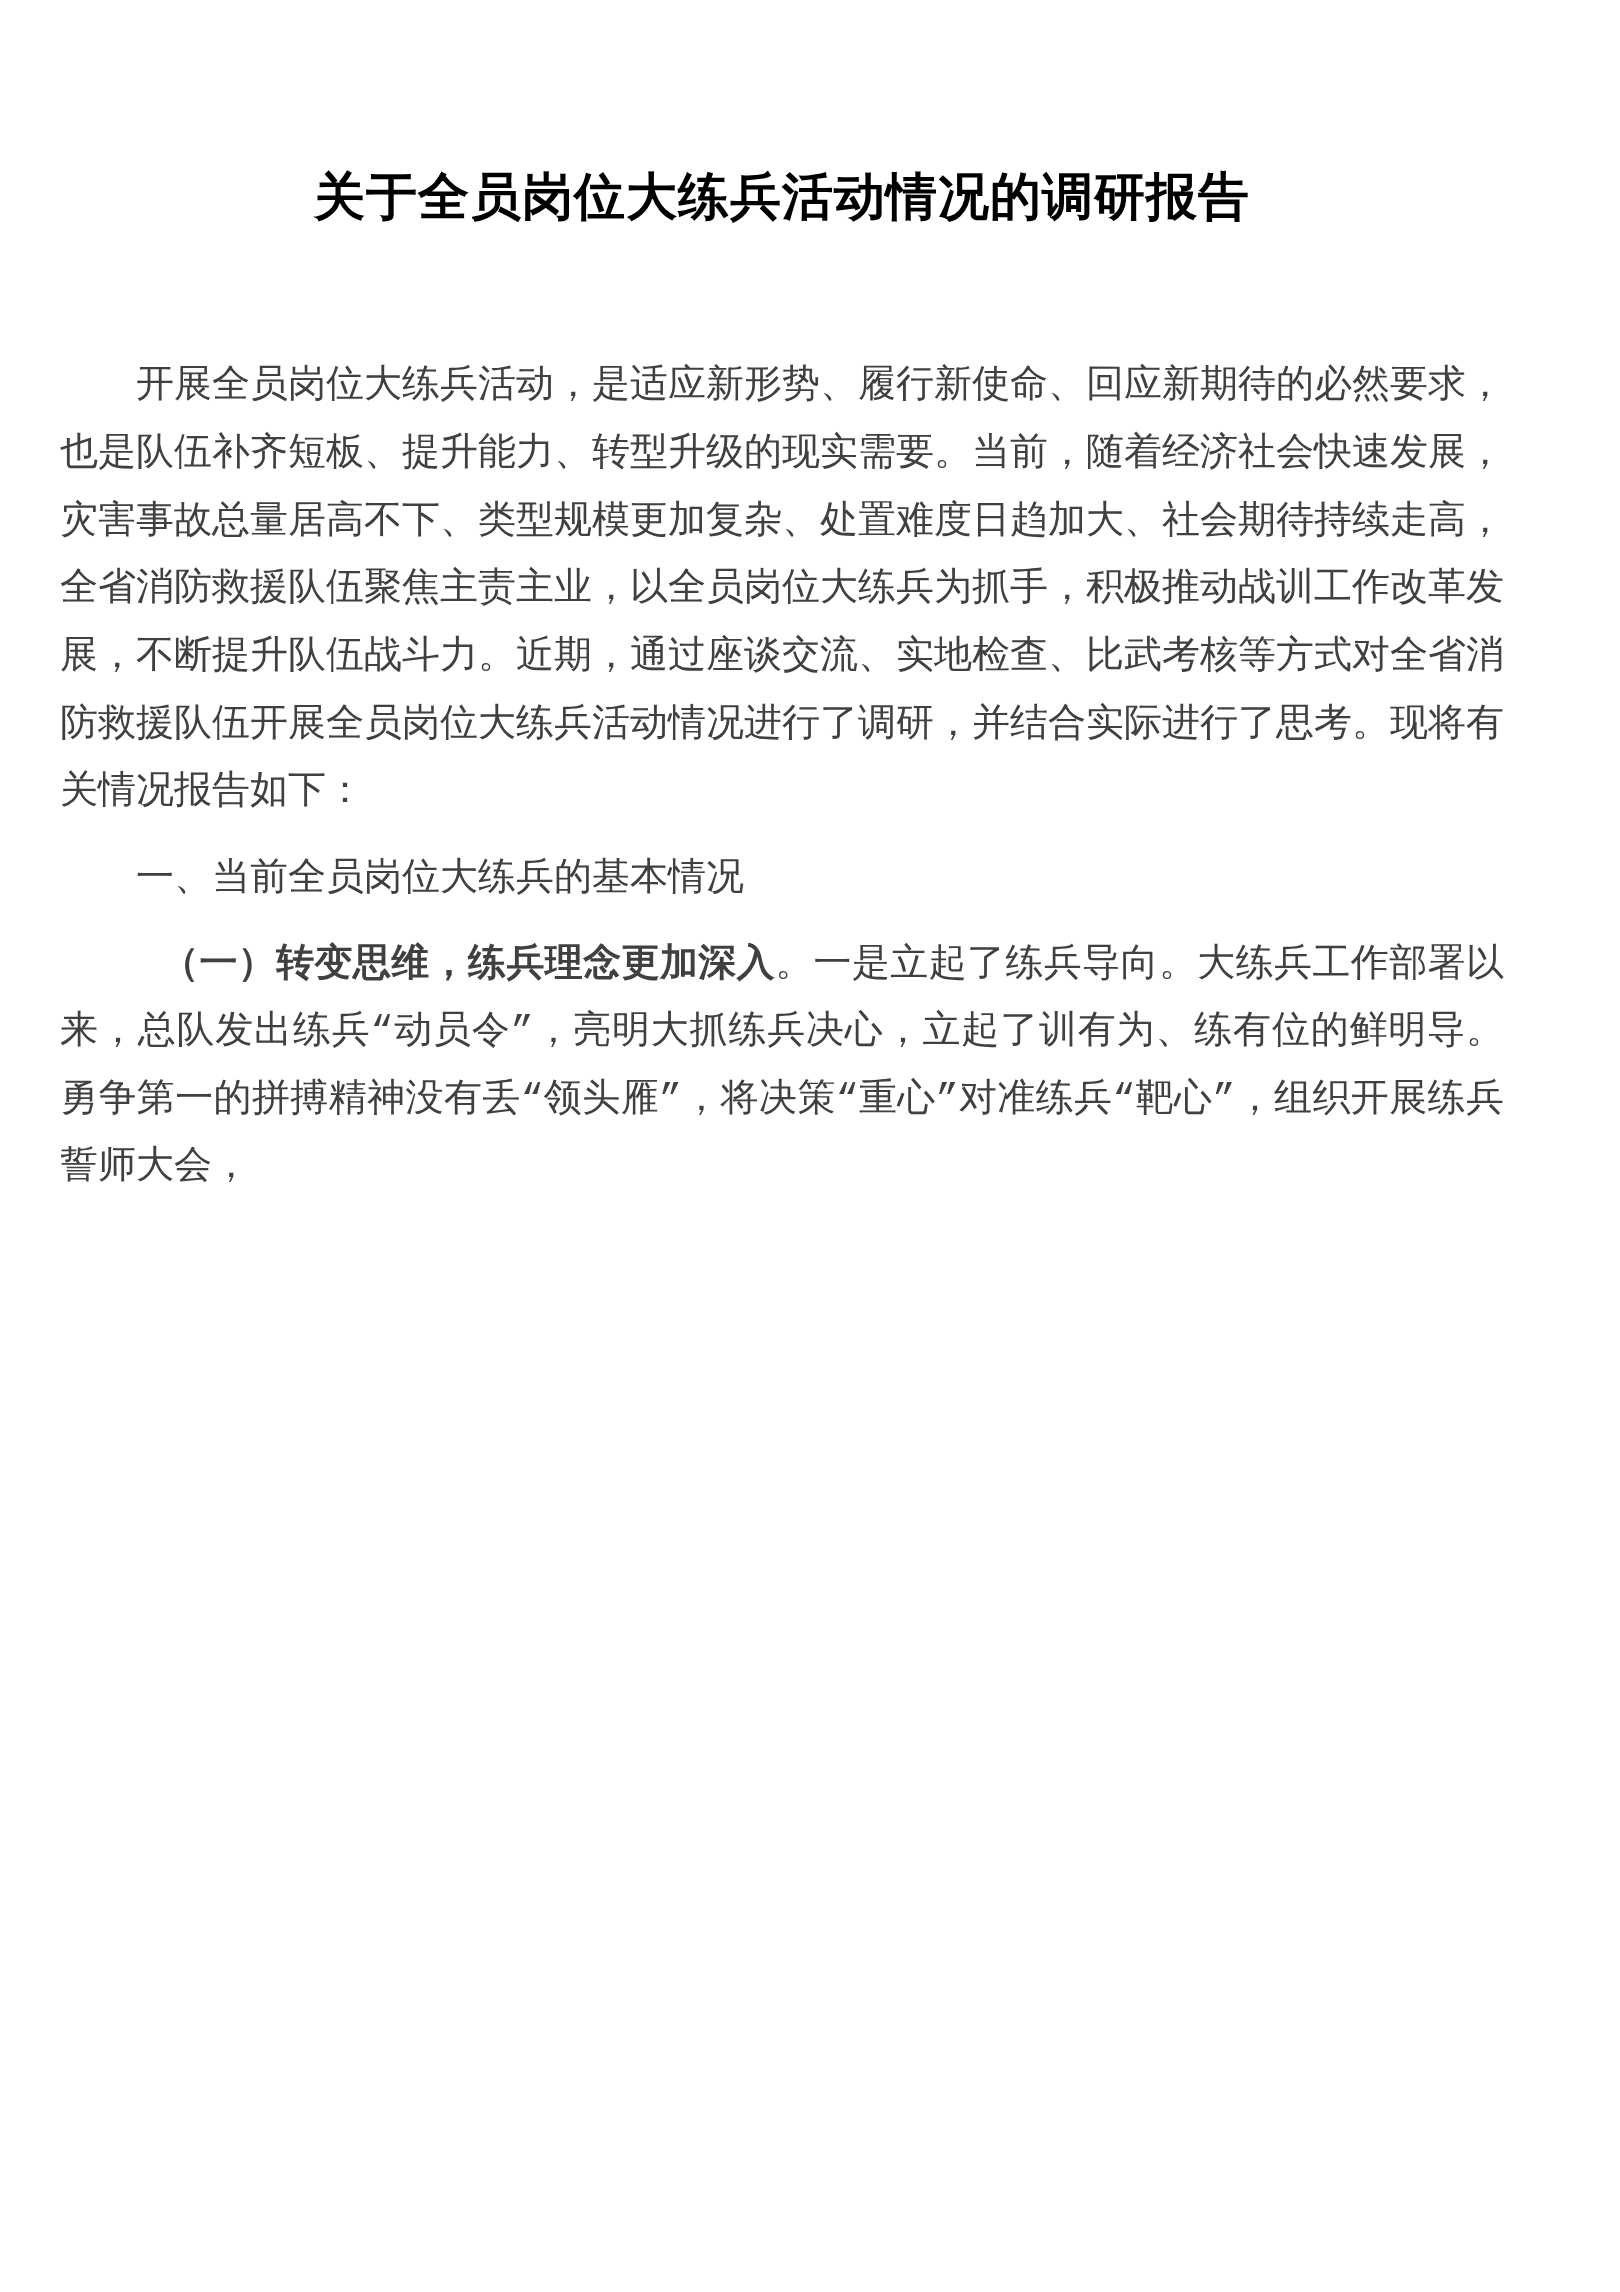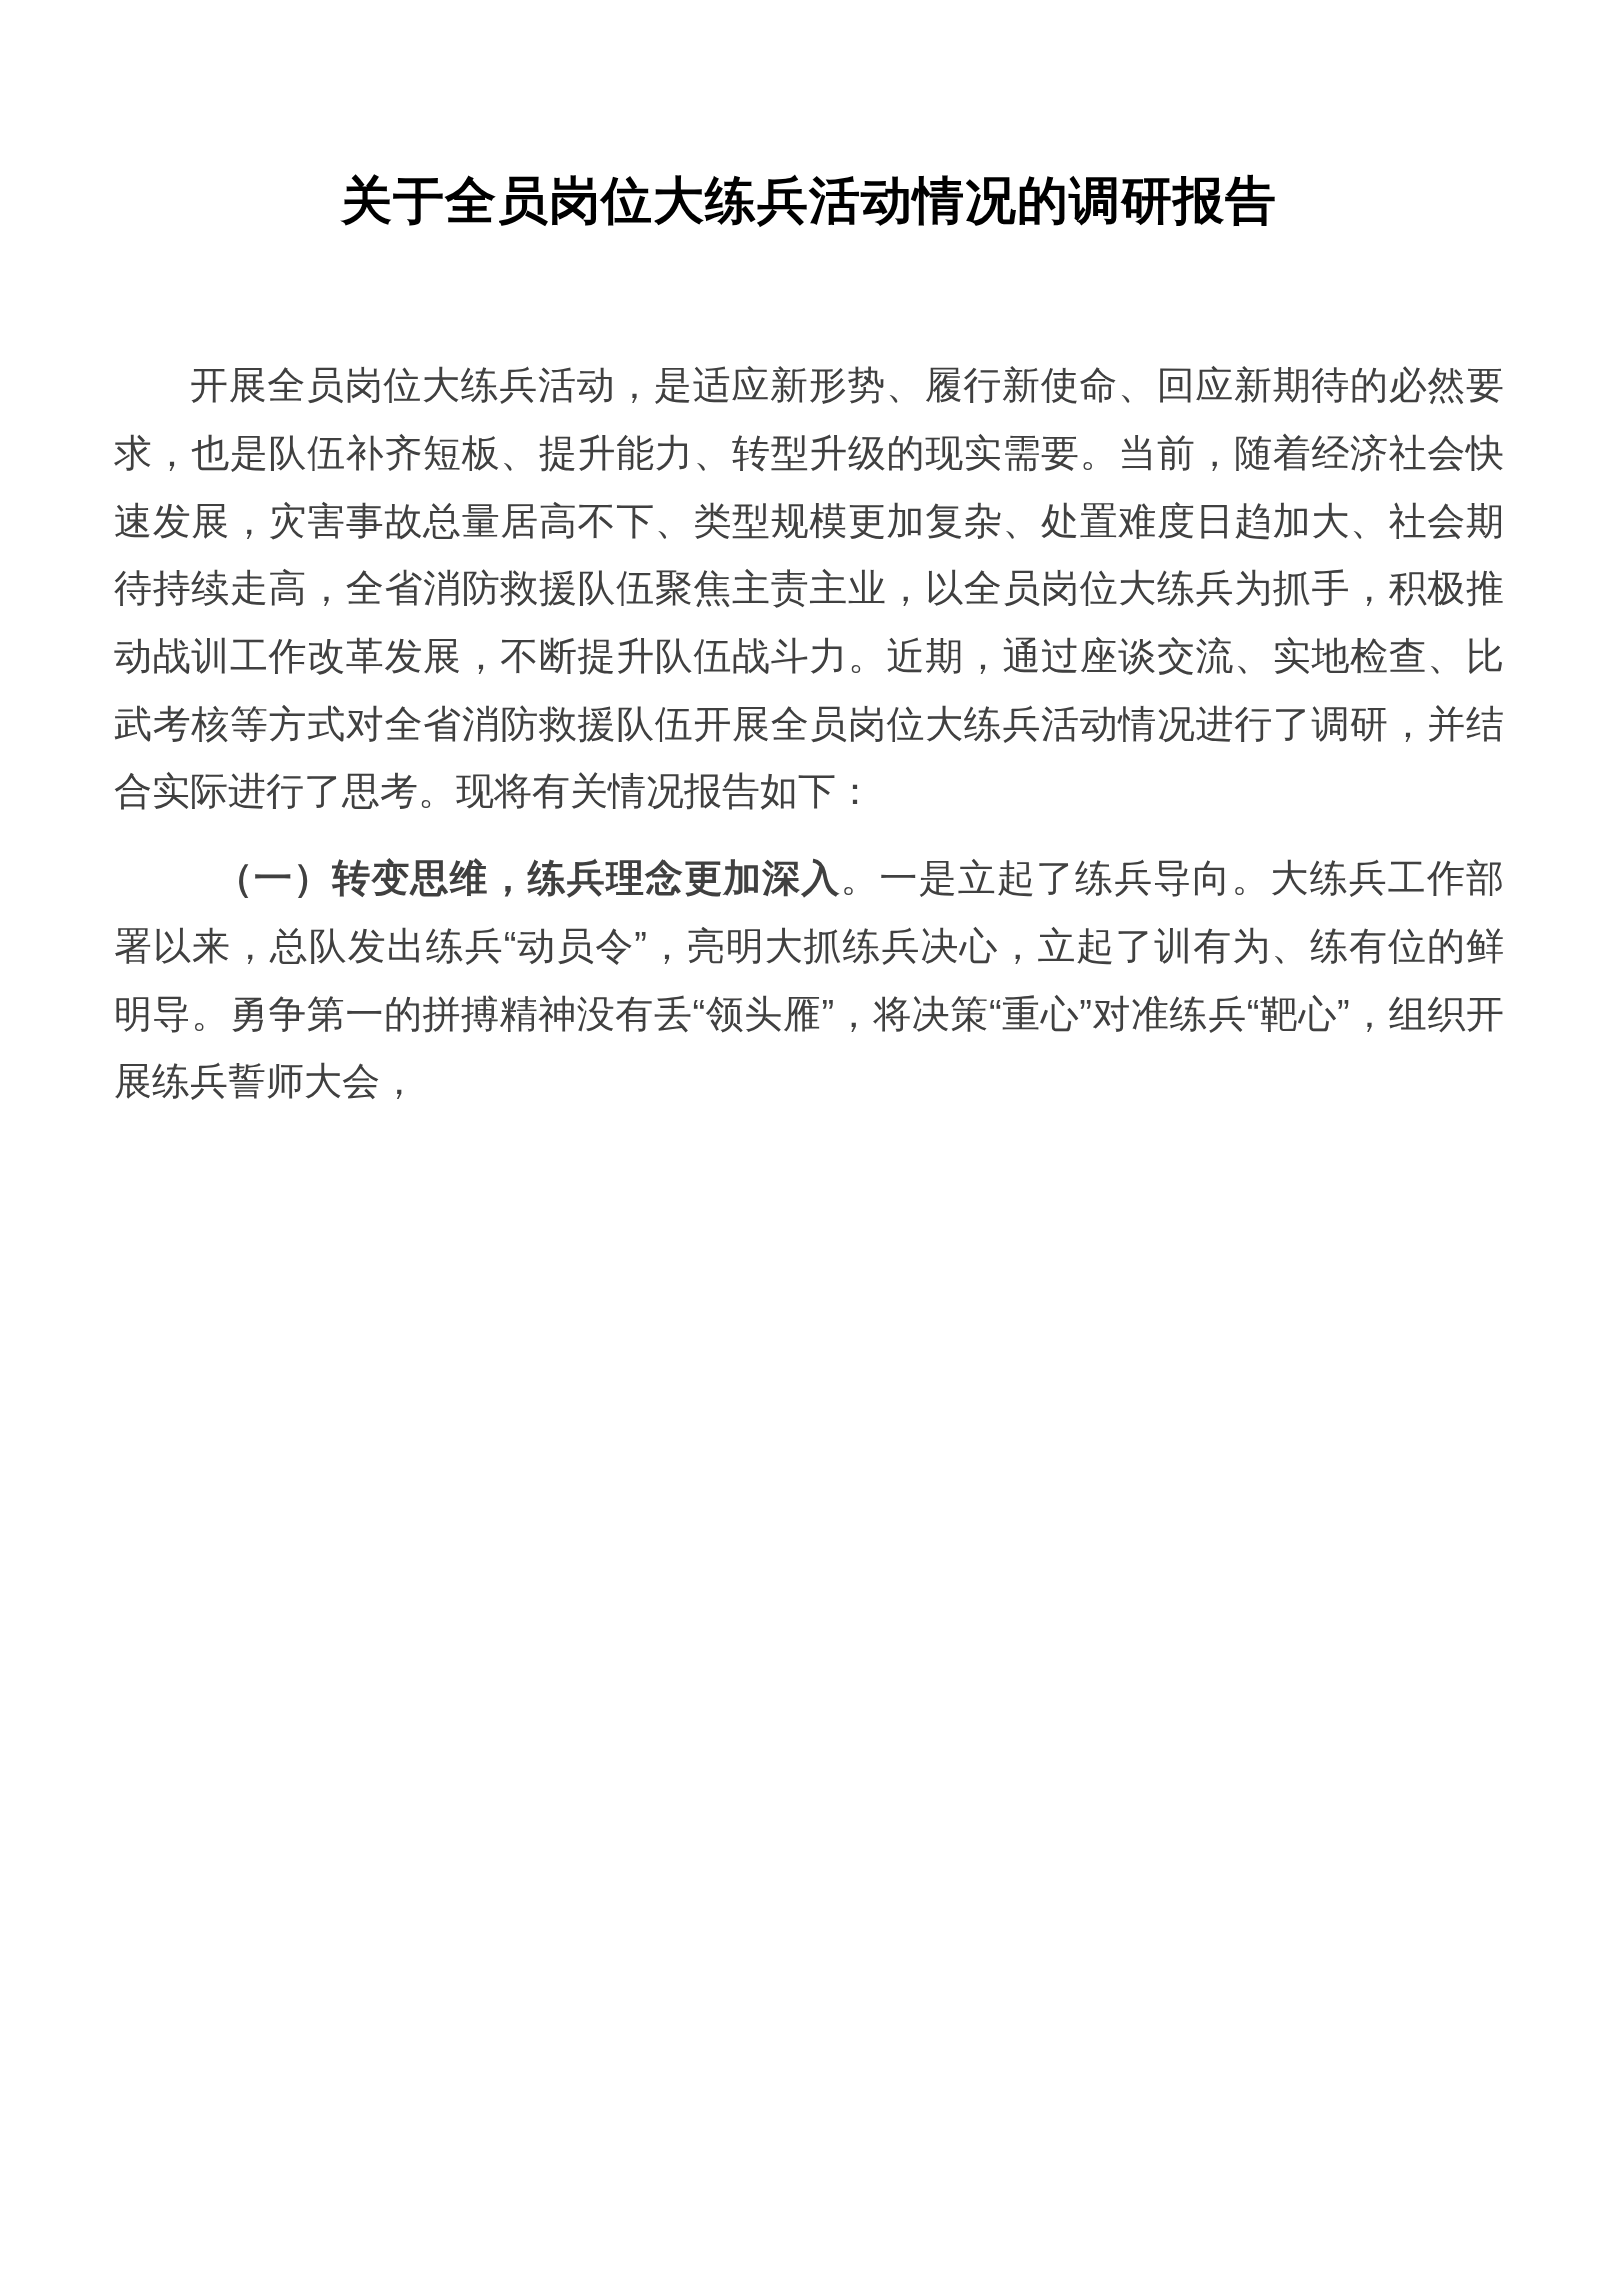--- a/index.html
+++ b/index.html
@@ -8,24 +8,25 @@
     background: #ffffff;
   }
   body {
     font-family: "Liberation Sans", "DejaVu Sans", sans-serif;
     color: #000000;
   }
   .page {
     width: 1620px;
     height: 2293px;
     box-sizing: border-box;
-    padding: 165px 116px 78px 114px;
+    padding: 165px 116px 78px 60px;
     background: #ffffff;
     position: relative;
     overflow: hidden;
+    font-family: Liberation Mono, monospace;
   }
   .doc-title {
     font-size: 51px;
     font-weight: bold;
     text-align: center;
     letter-spacing: 1px;
     line-height: 1.4;
     margin: 0 0 116px 0;
     color: #000000;
   }
@@ -54,20 +55,21 @@
 </style>
 </head>
 <body>
 
 <div class="page">
 
   <h1 class="doc-title">关于全员岗位大练兵活动情况的调研报告</h1>
 
   <p class="para">开展全员岗位大练兵活动，是适应新形势、履行新使命、回应新期待的必然要求，也是队伍补齐短板、提升能力、转型升级的现实需要。当前，随着经济社会快速发展，灾害事故总量居高不下、类型规模更加复杂、处置难度日趋加大、社会期待持续走高，全省消防救援队伍聚焦主责主业，以全员岗位大练兵为抓手，积极推动战训工作改革发展，不断提升队伍战斗力。近期，通过座谈交流、实地检查、比武考核等方式对全省消防救援队伍开展全员岗位大练兵活动情况进行了调研，并结合实际进行了思考。现将有关情况报告如下：</p>
 
+  <p class="para section-heading">一、当前全员岗位大练兵的基本情况</p>
 
 
   <p class="para last">
     <b class="sub-lead">（一）转变思维，练兵理念更加深入</b><span>。一是立起了练兵导向。大练兵工作部署以来，总队发出练兵“动员令”，亮明大抓练兵决心，立起了训有为、练有位的鲜明导。勇争第一的拼搏精神没有丢“领头雁”，将决策“重心”对准练兵“靶心”，组织开展练兵誓师大会，</span>
   </p>
 
 </div>
 
 
 </body></html>

